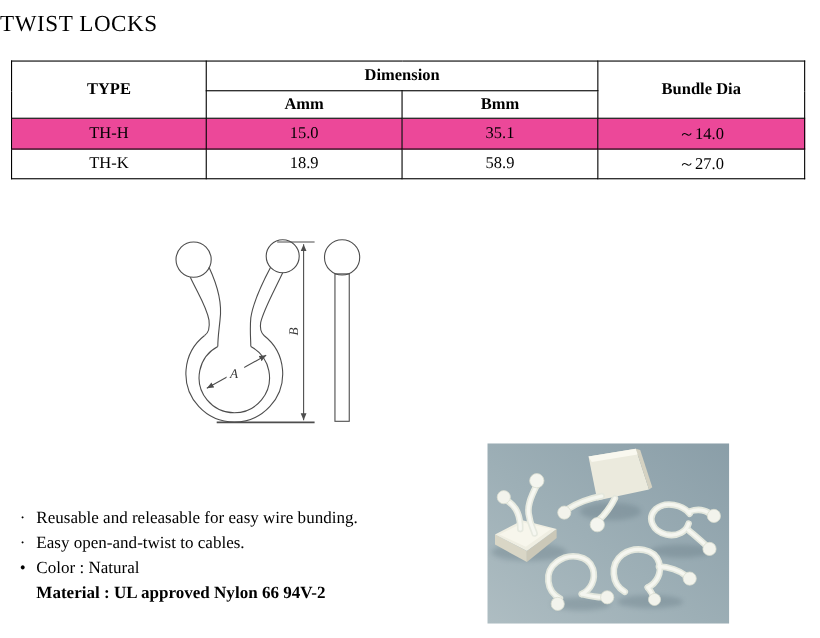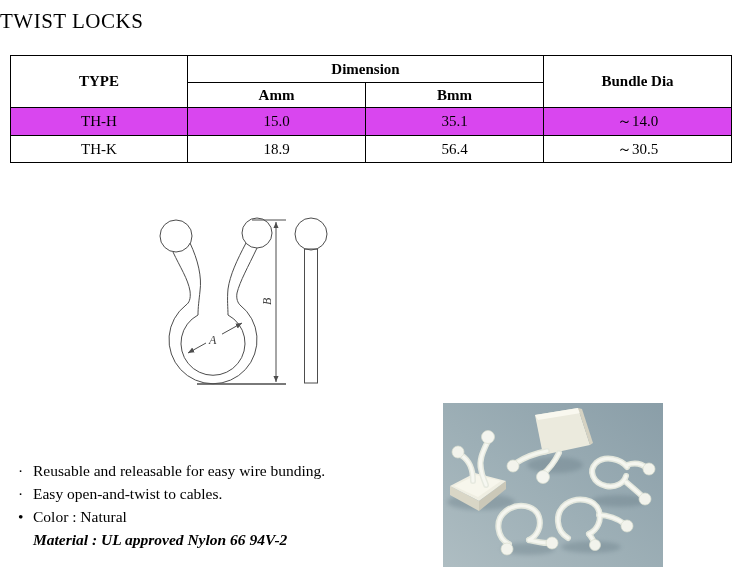--- a/index.html
+++ b/index.html
@@ -24,21 +24,21 @@
   tr.r-ab    { height: 25px; }
   tr.r-thh   { height: 28px; }
   tr.r-thk   { height: 27px; }
 
   .drawing-wrap { position: absolute; left: 140px; top: 205px; width: 230px; height: 195px; }
   .photo-wrap   { position: absolute; left: 443px; top: 403px; width: 220px; height: 164px; }
 
   .notes { position: absolute; left: 18px; top: 459px; width: 430px; }
   .note-row { display: flex; height: 23px; align-items: center; font-size: 15.5px; }
   .note-bullet { width: 15px; text-align: left; flex: 0 0 15px; }
-  .note-row.bold { font-weight: bold; font-style: italic; }
+  .note-row.bold { font-weight: bold; }
 
   svg text { font-family: "Liberation Serif", "DejaVu Serif", serif; }
 </style>
 </head>
 <body>
 
 <div class="page-title">TWIST LOCKS</div>
 
 <table class="spec">
   <colgroup>
@@ -50,31 +50,31 @@
   <tbody>
     <tr class="r-dim">
       <td class="hdr" rowspan="2">TYPE</td>
       <td class="hdr" colspan="2">Dimension</td>
       <td class="hdr" rowspan="2">Bundle Dia</td>
     </tr>
     <tr class="r-ab">
       <td class="hdr">Amm</td>
       <td class="hdr">Bmm</td>
     </tr>
-    <tr class="r-thh" style="background: #d946ef;">
+    <tr class="r-thh" style="background: #ec4899;">
       <td>TH-H</td>
       <td>15.0</td>
       <td>35.1</td>
       <td>～14.0</td>
     </tr>
     <tr class="r-thk">
       <td>TH-K</td>
       <td>18.9</td>
-      <td>56.4</td>
-      <td>～30.5</td>
+      <td>58.9</td>
+      <td>～27.0</td>
     </tr>
   </tbody>
 </table>
 
 <div class="drawing-wrap">
   <svg width="230" height="195" viewBox="0 0 230 195">
     <defs>
       <marker id="arr" viewBox="0 0 10 10" refX="9" refY="5" markerWidth="7" markerHeight="7" orient="auto-start-reverse">
         <path d="M0,1.2 L9,5 L0,8.8 z" fill="#4d4d4d"></path>
       </marker>

